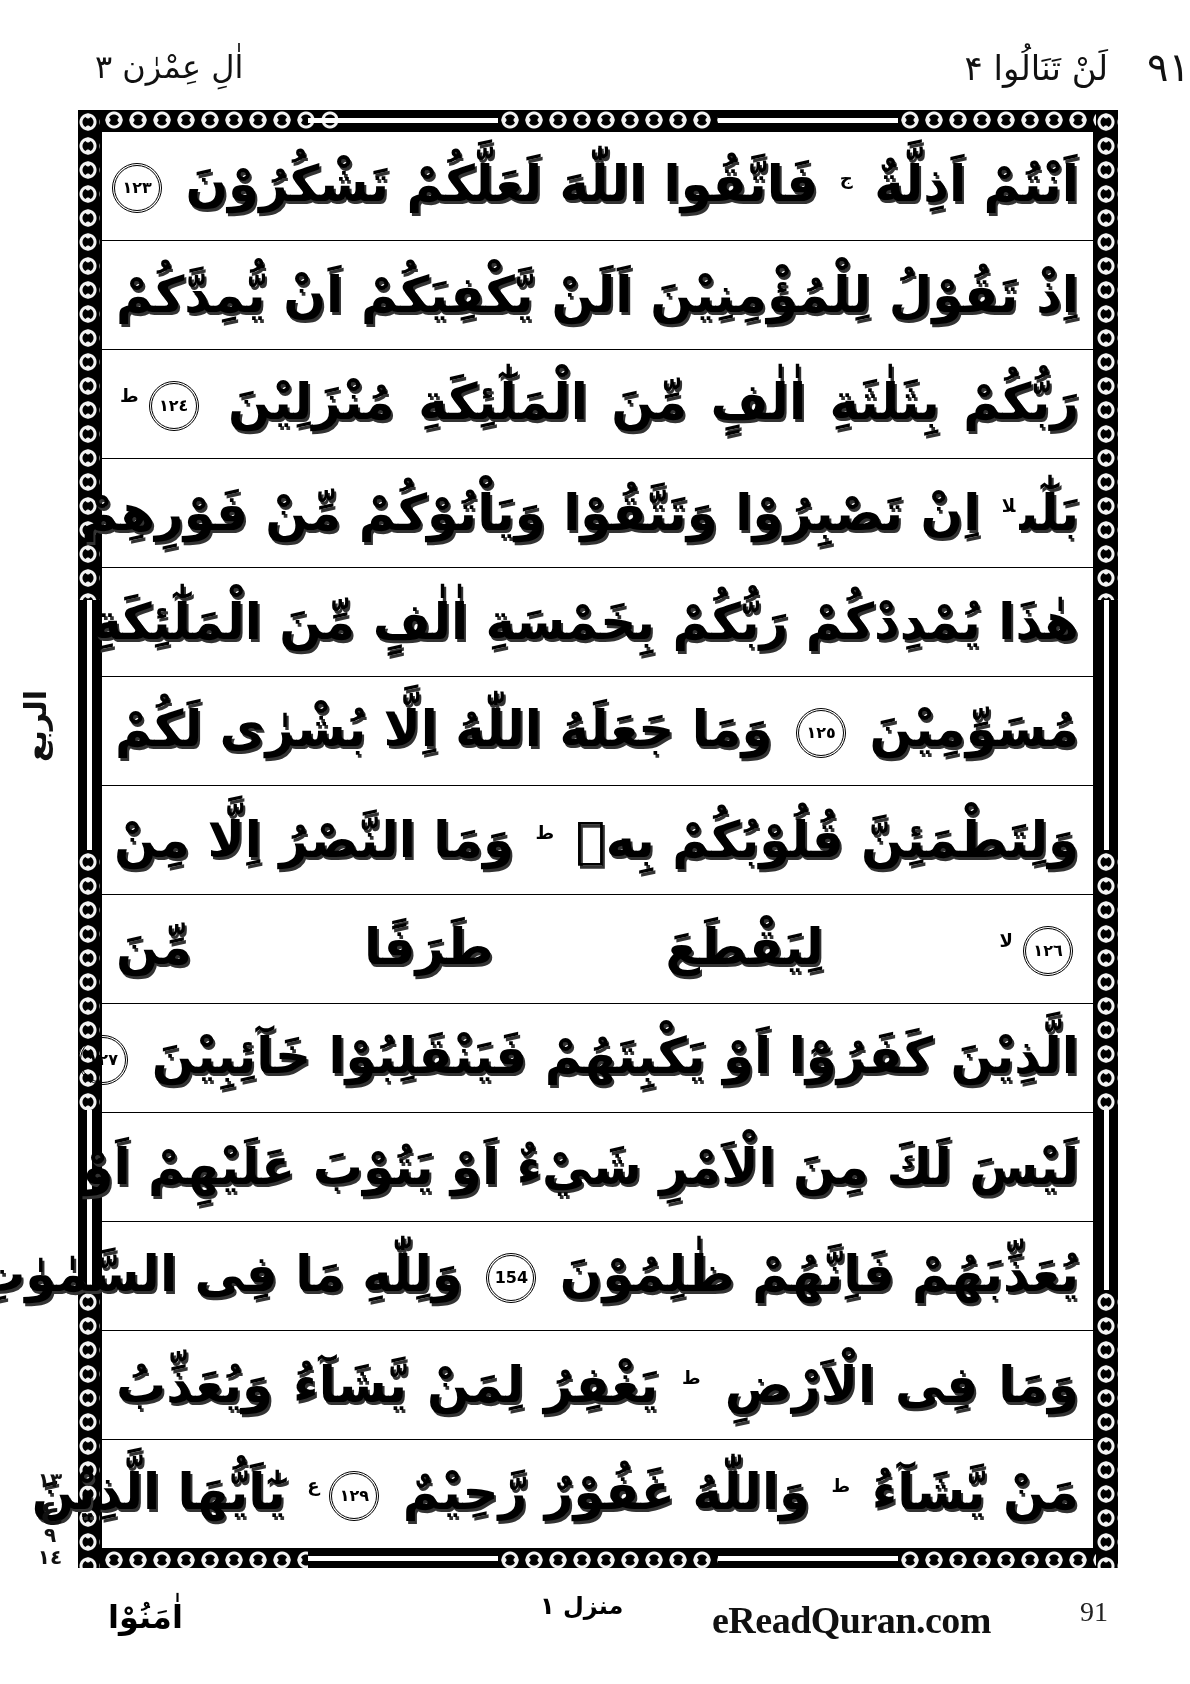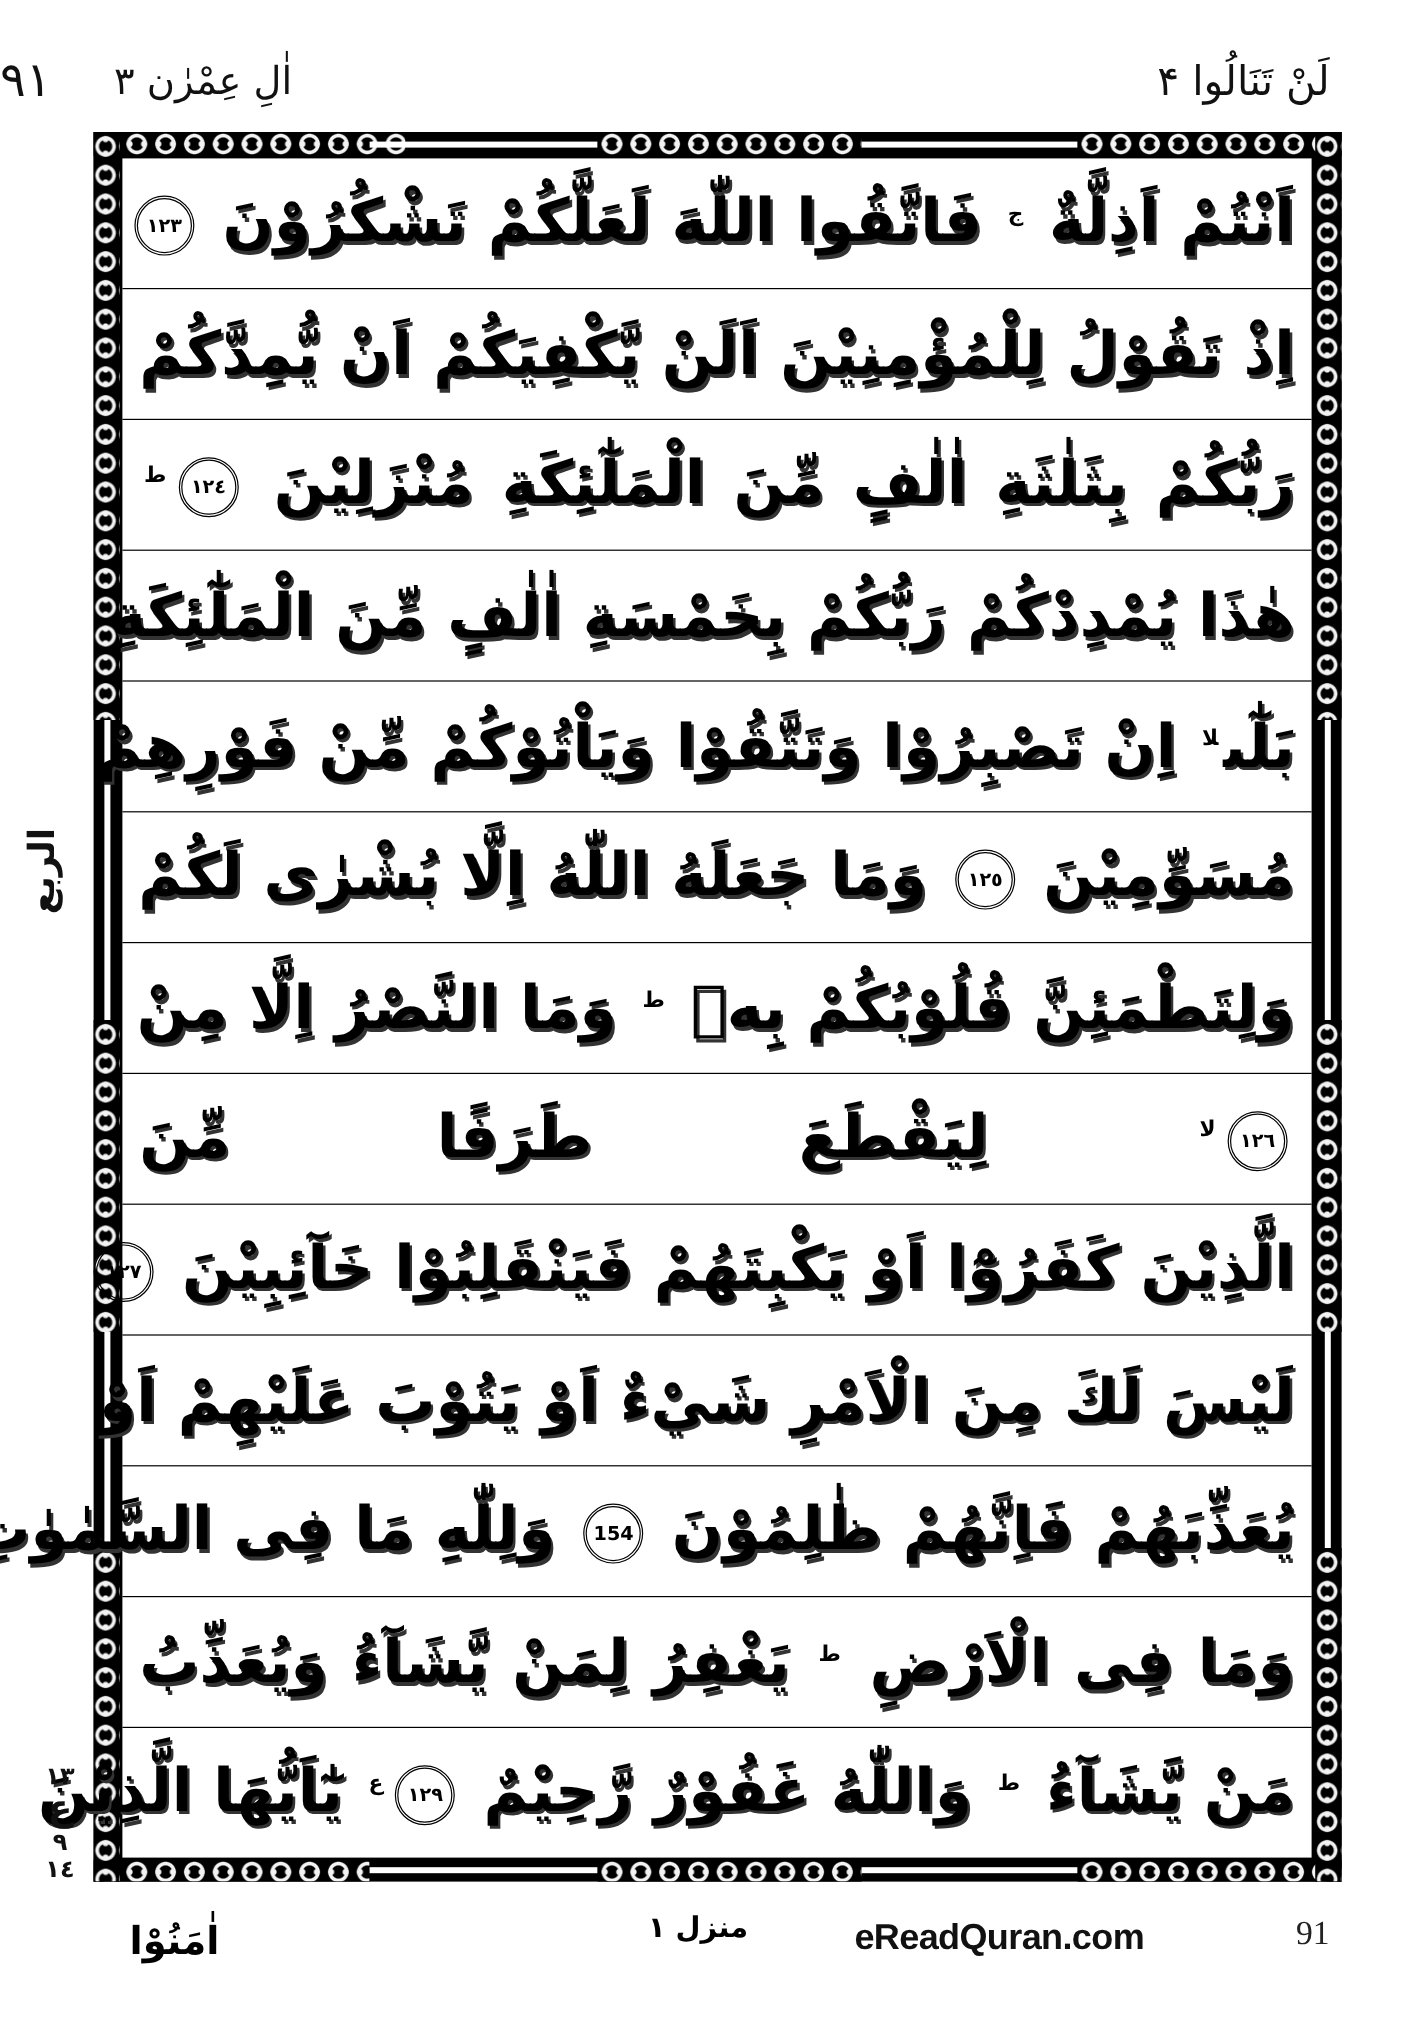--- a/index.html
+++ b/index.html
@@ -1,21 +1,21 @@
 <!DOCTYPE html>
 <html><head>
 <meta charset="utf-8">
 <style>
   html, body { margin: 0; padding: 0; background: #ffffff; }
   body { width: 1190px; height: 1684px; position: relative; overflow: hidden; font-family: "DejaVu Sans", sans-serif; color: #000; }
 
   .hdr { position: absolute; top: 48px; font-family: "DejaVu Sans", sans-serif; font-weight: normal; color: #111; direction: rtl; }
   .hdr-right { right: 82px; font-size: 34px; }
   .hdr-left { left: 95px; font-size: 32px; }
-  .hdr-center { left: 0; right: 0; text-align: left; font-size: 40px; direction: ltr; top: 44px; }
+  .hdr-center { left: 0; right: 0; text-align: right; font-size: 40px; direction: ltr; top: 44px; }
 
   
   .frame { position: absolute; left: 78px; top: 110px; width: 1040px; height: 1458px; background: #000; box-sizing: border-box; }
   .orn { position: absolute; background: #000; overflow: hidden; }
   .orn-pattern {
     position: absolute; inset: 0;
     background-image:
       radial-gradient(circle at 50% 50%, transparent 5px, #fff 6px, #fff 8px, transparent 9px),
       radial-gradient(circle at 50% 50%, #fff 2px, transparent 3px);
     background-size: 22px 20px, 11px 20px;
@@ -36,21 +36,21 @@
   
   .side { position: absolute; font-family: "DejaVu Sans", sans-serif; font-weight: bold; color: #111; text-align: center; }
   .side-rub { left: 18px; top: 690px; writing-mode: vertical-rl; transform: rotate(180deg); font-size: 30px; }
   .side-ruku { left: 30px; top: 1440px; width: 40px; font-size: 20px; line-height: 1.1; margin-top: 29px; }
   .side-ruku .big { font-size: 30px; display: block; }
 
   
   .ftr { position: absolute; top: 1598px; }
   .ftr-catch { left: 108px; font-size: 32px; font-weight: bold; direction: rtl; }
   .ftr-manzil { left: 540px; top: 1592px; font-size: 24px; font-weight: bold; direction: rtl; }
-  .ftr-site { left: 712px; top: 1598px; font-family: Liberation Sans, sans-serif; font-weight: bold; font-size: 30px; color: #111; letter-spacing: -0.5px; }
+  .ftr-site { left: 712px; top: 1598px; font-family: Liberation Serif, serif; font-weight: bold; font-size: 38px; color: #111; letter-spacing: -0.5px; }
   .ftr-page { left: 1080px; top: 1596px; font-family: "Liberation Serif", serif; font-size: 28px; color: #222; }
 </style>
 </head>
 <body>
 
 <div class="hdr hdr-right">لَنْ تَنَالُوا ۴</div>
 <div class="hdr hdr-center">۹۱</div>
 <div class="hdr hdr-left">اٰلِ عِمْرٰن ۳</div>
 
 <div class="frame">
@@ -122,25 +122,25 @@
   <div class="line">
     <div class="line-text">
       <span>رَبُّكُمْ بِثَلٰثَةِ اٰلٰفٍ مِّنَ الْمَلٰٓئِكَةِ مُنْزَلِيْنَ</span>
       <span class="ayah">
           <span>١٢٤</span>
         </span><span class="mark">ط</span>
     </div>
   </div>
 
   <div class="line">
+    <div class="line-text"><span>بَلٰٓى</span><span class="mark">لا</span><span> اِنْ تَصْبِرُوْا وَتَتَّقُوْا وَيَاْتُوْكُمْ مِّنْ فَوْرِهِمْ</span></div>
+  </div>
+
+  <div class="line">
     <div class="line-text"><span>هٰذَا يُمْدِدْكُمْ رَبُّكُمْ بِخَمْسَةِ اٰلٰفٍ مِّنَ الْمَلٰٓئِكَةِ</span></div>
-  </div>
-
-  <div class="line">
-    <div class="line-text"><span>بَلٰٓى</span><span class="mark">لا</span><span> اِنْ تَصْبِرُوْا وَتَتَّقُوْا وَيَاْتُوْكُمْ مِّنْ فَوْرِهِمْ</span></div>
   </div>
 
   <div class="line">
     <div class="line-text">
       <span>مُسَوِّمِيْنَ</span>
       <span class="ayah">
           <span>١٢٥</span>
         </span>
       <span>وَمَا جَعَلَهُ اللّٰهُ اِلَّا بُشْرٰى لَكُمْ</span>
     </div>

